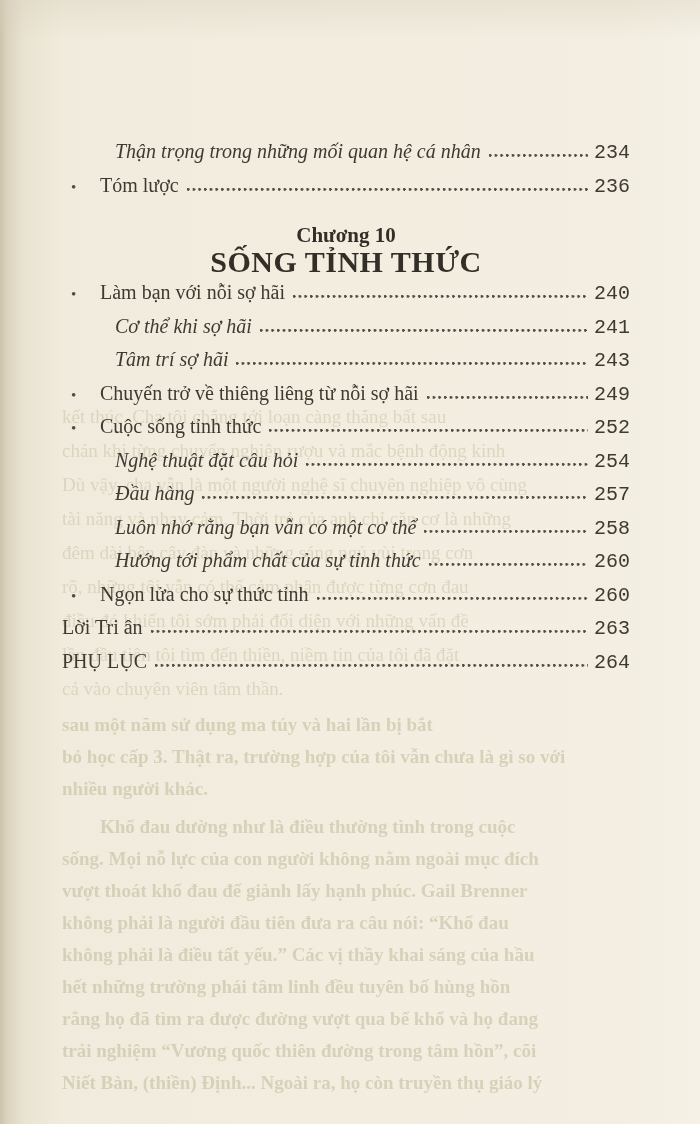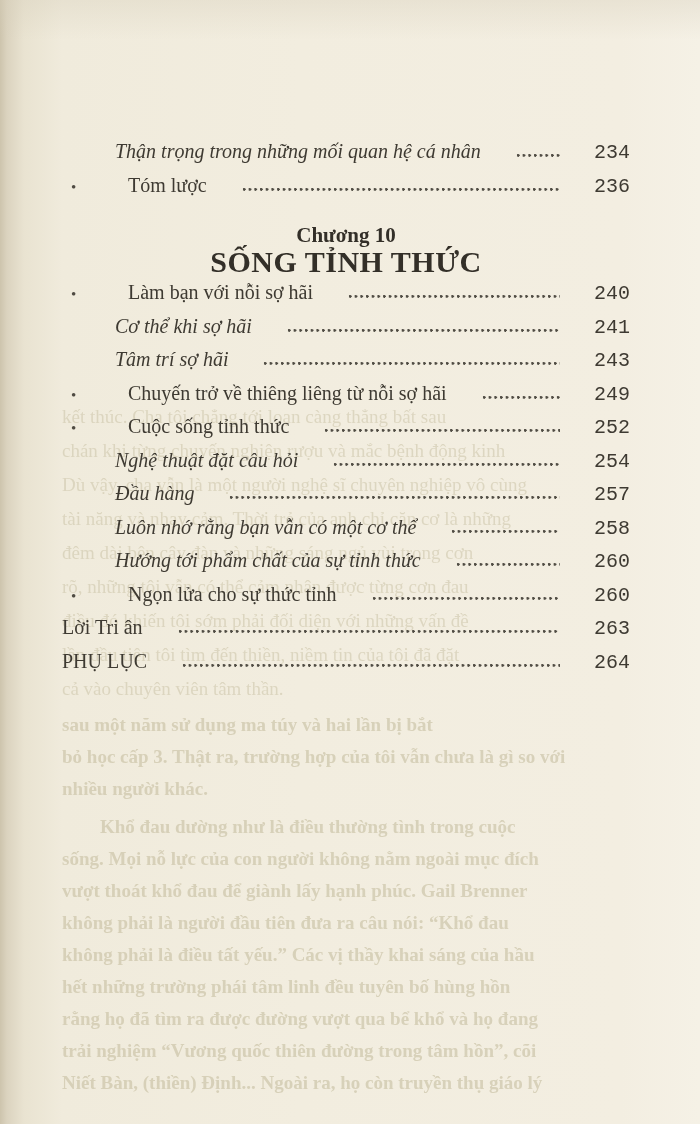--- a/index.html
+++ b/index.html
@@ -25,21 +25,21 @@
   }
   .bleed-upper{top:372px;opacity:.50;}
   .bleed-upper .bline{height:34px;line-height:34px;white-space:nowrap;overflow:hidden;}
   .bleed-lower{top:681px;opacity:.62;}
   .bleed-lower .bline{height:32px;line-height:32px;white-space:nowrap;overflow:hidden;font-weight:bold;}
   .bleed-lower .pstart{text-indent:38px;margin-top:6px;}
   
   .content{position:absolute;left:62px;right:70px;top:140px;}
   .row{
     display:flex;align-items:baseline;height:33.5px;
-    font-size:20px;color:var(--ink,#3e3a32);gap:28px;
+    font-size:20px;color:var(--ink,#3e3a32);
   }
   .row .marker{
     flex:0 0 38px;padding-left:9px;box-sizing:border-box;
     font-size:15px;opacity:.9;
   }
   .row.sub{padding-left:53px;font-style:italic;}
   .row.plain{padding-left:0;}
   .row .label{white-space:nowrap;}
   .leader{
     flex:1 1 auto;height:5px;margin:0 6px 0 7px;min-width:12px;

